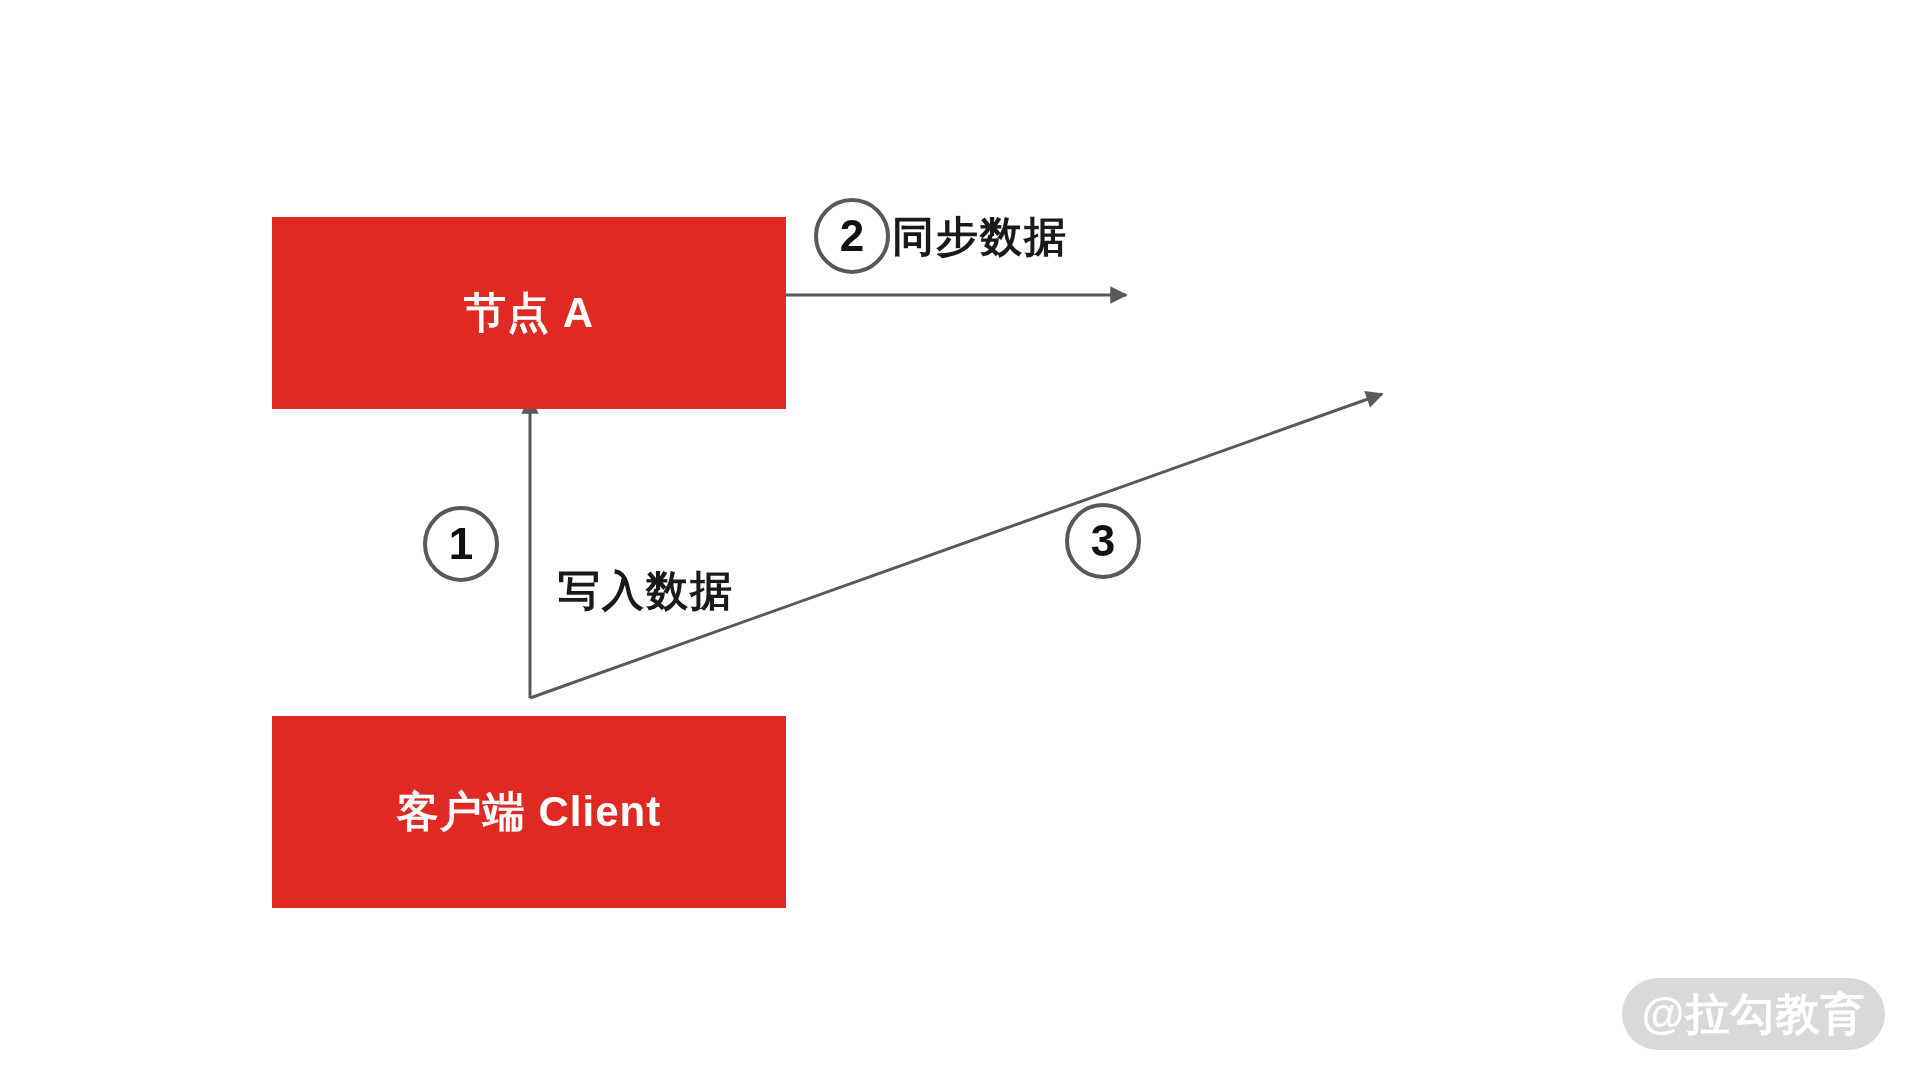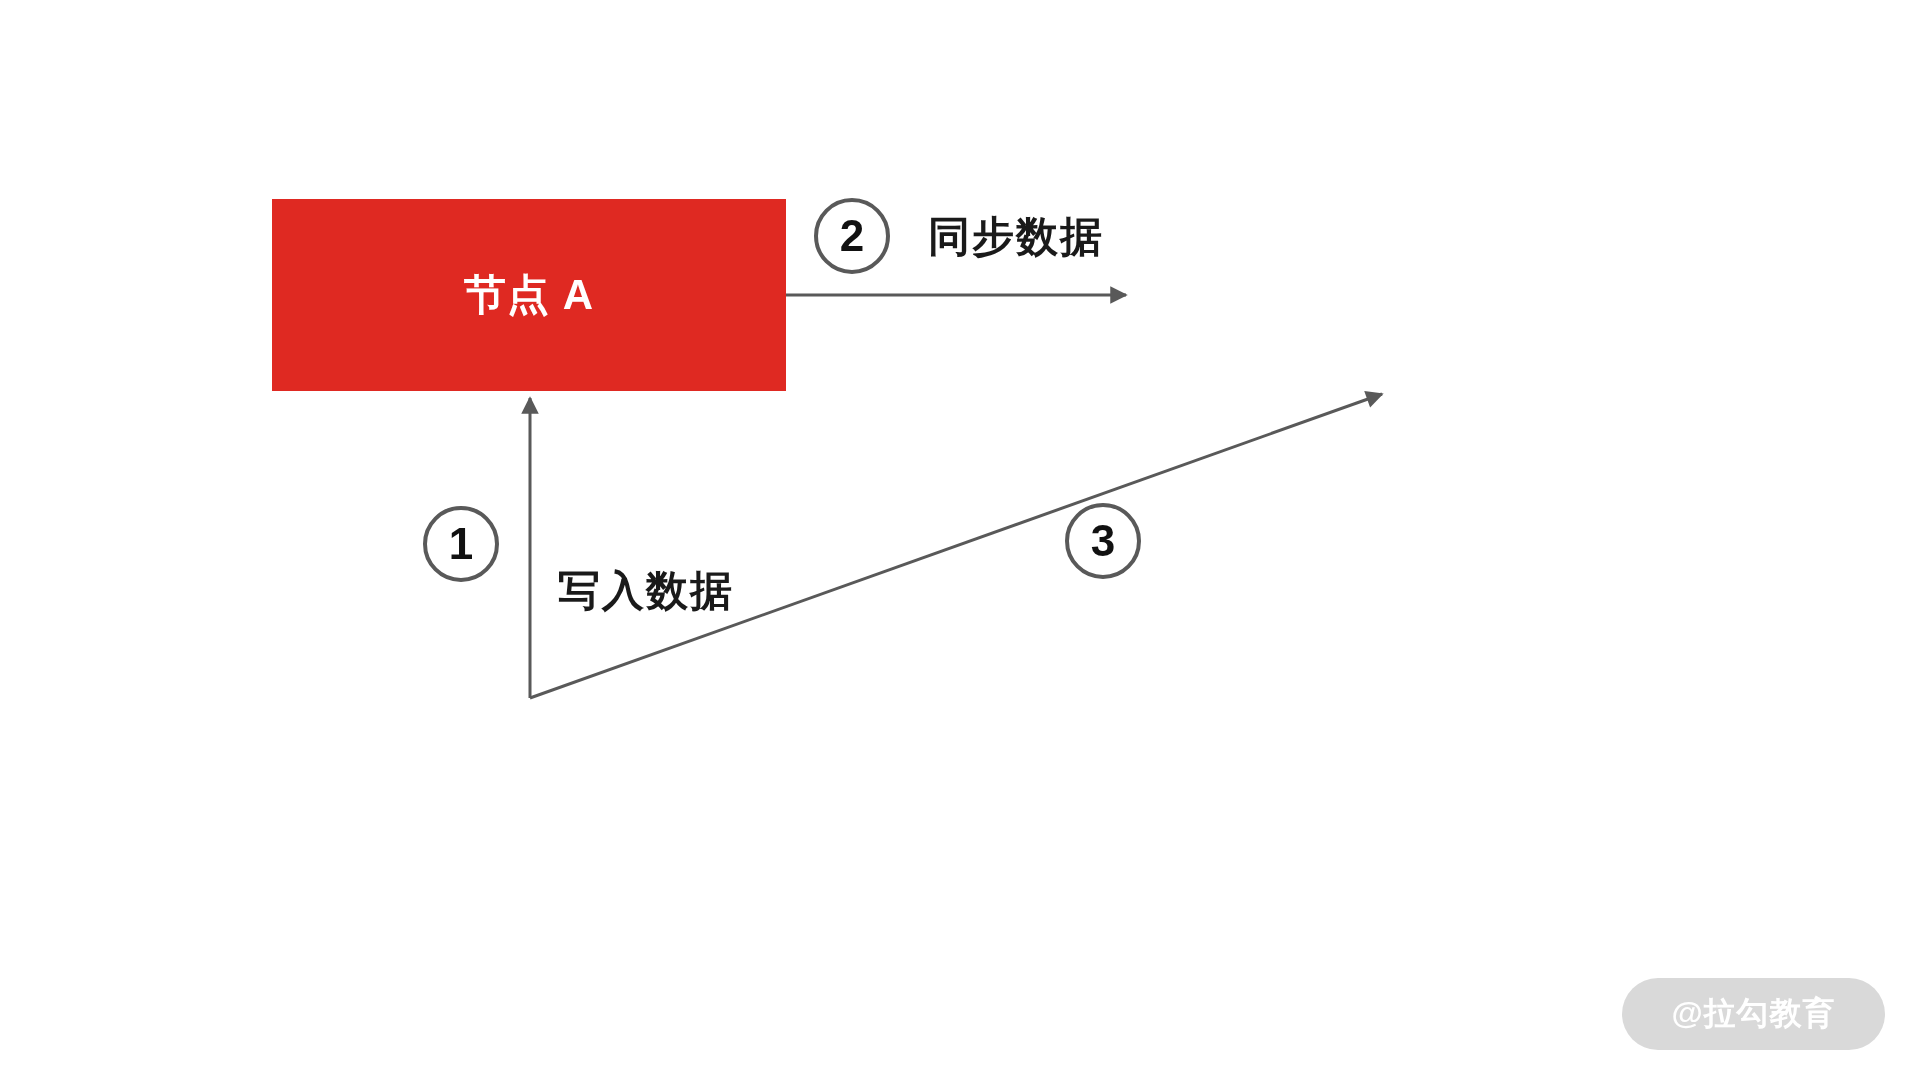--- a/index.html
+++ b/index.html
@@ -22,20 +22,21 @@
     height: 1079px;
   }
   .node {
     position: absolute;
     width: 514px;
     height: 192px;
     background: #df2922;
     display: flex;
     align-items: center;
     justify-content: center;
+    margin-top: 18px;
   }
   .node span {
     color: #ffffff;
     font-size: 42px;
     font-weight: bold;
     letter-spacing: 1px;
     white-space: nowrap;
   }
   .node-a   { left: 272px;  top: 199px; }
   .node-a1  { left: 1133px; top: 199px; }
@@ -65,38 +66,38 @@
   .step-label {
     position: absolute;
     color: #1a1a1a;
     font-size: 42px;
     font-weight: bold;
     line-height: 1;
     white-space: nowrap;
     letter-spacing: 2px;
   }
   .label-1 { left: 558px;  top: 524px; margin-top: 46px; }
-  .label-2 { left: 928px;  top: 216px; }
+  .label-2 { left: 892px;  top: 216px; }
   .label-3 { left: 1197px; top: 521px; }
 
   .watermark {
     position: absolute;
     left: 1622px;
     top: 978px;
     width: 263px;
     height: 72px;
     background: #d9d9d9;
     border-radius: 36px;
     display: flex;
     align-items: center;
     justify-content: center;
   }
   .watermark span {
     color: #ffffff;
-    font-size: 32px;
+    font-size: 44px;
     font-weight: 600;
     letter-spacing: 1px;
     white-space: nowrap;
   }
 </style>
 </head>
 <body>
 
 <div class="stage">
 
@@ -109,20 +110,23 @@
     <line x1="530" y1="698" x2="530" y2="398" stroke="#595959" stroke-width="3" marker-end="url(#arrowhead)"></line>
     <line x1="786" y1="295" x2="1126" y2="295" stroke="#595959" stroke-width="3" marker-end="url(#arrowhead)"></line>
     <line x1="530" y1="698" x2="1382" y2="394" stroke="#595959" stroke-width="3" marker-end="url(#arrowhead)"></line>
   </svg>
 
   <div class="node node-a">
     <span>节点 A</span>
   </div>
 
 
+  <div class="node node-client">
+    <span>客户端 Client</span>
+  </div>
 
   <div class="badge badge-1">
     <span>1</span>
   </div>
   <div class="step-label label-1">写入数据</div>
 
   <div class="badge badge-2">
     <span>2</span>
   </div>
   <div class="step-label label-2">同步数据</div>

